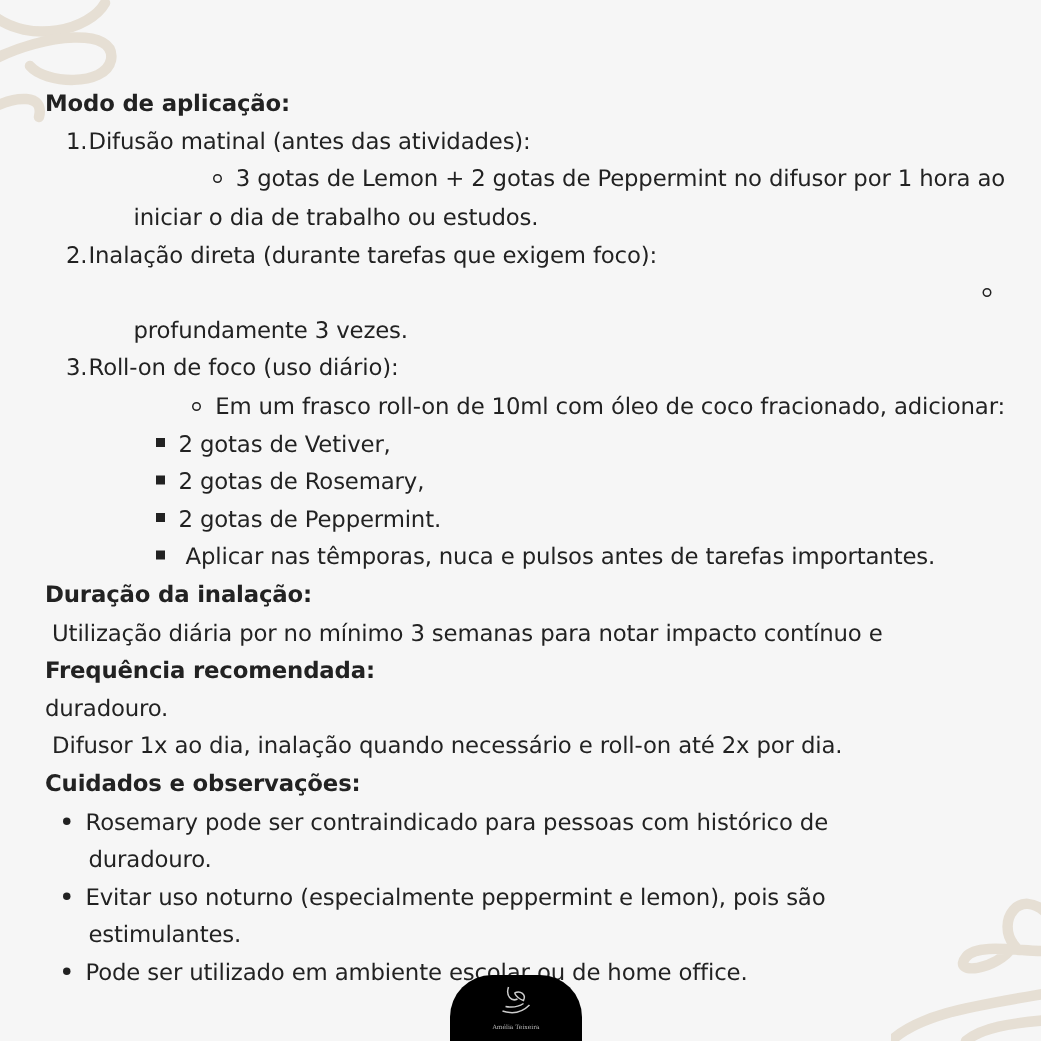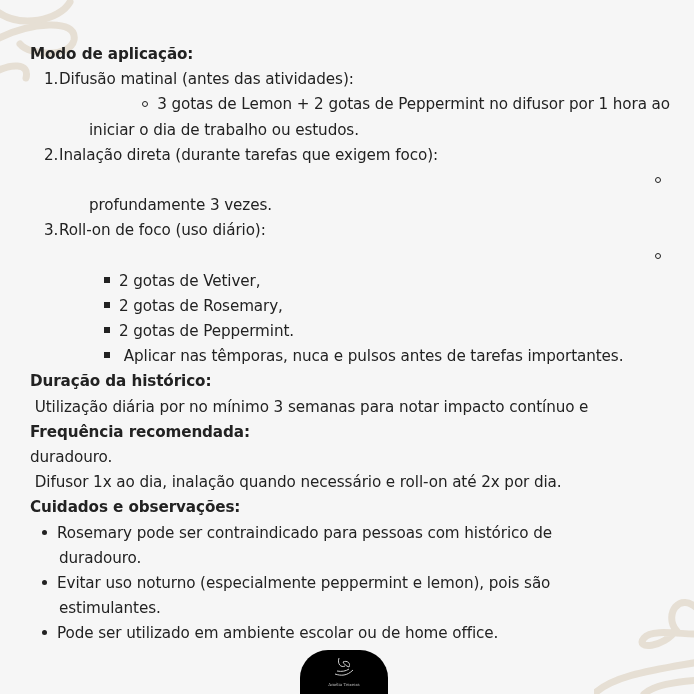--- a/index.html
+++ b/index.html
@@ -4,21 +4,21 @@
 <style>
   html, body { margin:0; padding:0; }
   body {
     width:694px; height:694px; overflow:hidden; position:relative;
     background:#f6f6f6;
     font-family:"DejaVu Sans", sans-serif;
     color:#222;
   }
   .deco { position:absolute; pointer-events:none; }
   .doc {
-    position:absolute; left:30px; top:42px; width:640px;
+    position:absolute; left:30px; top:57px; width:640px;
     font-size:15.2px; letter-spacing:-0.1px;
   }
   .line { height:25.2px; line-height:25.2px; white-space:nowrap; position:relative; }
   .h { font-weight:bold; }
   .l1 { padding-left:14px; }
   .l1 .num { display:inline-block; width:15px; }
   .l2 { padding-left:44px;text-align:right; }
   .l2c { padding-left:59px; }
   .l3 { padding-left:74px; }
   .b1c { padding-left:29px; }
@@ -55,27 +55,27 @@
 
   <div class="line l1"><span class="num">1.</span><span>Difusão matinal (antes das atividades):</span></div>
   <div class="line l2"><span class="circle"></span><span>3 gotas de Lemon + 2 gotas de Peppermint no difusor por 1 hora ao</span></div>
   <div class="line l2c">iniciar o dia de trabalho ou estudos.</div>
 
   <div class="line l1"><span class="num">2.</span><span>Inalação direta (durante tarefas que exigem foco):</span></div>
   <div class="line l2"><span class="circle"></span></div>
   <div class="line l2c">profundamente 3 vezes.</div>
 
   <div class="line l1"><span class="num">3.</span><span>Roll-on de foco (uso diário):</span></div>
-  <div class="line l2"><span class="circle"></span></div>
+  <div class="line l2"><span class="circle"></span><span>Em um frasco roll-on de 10ml com óleo de coco fracionado, adicionar:</span></div>
   <div class="line l3"><span class="square"></span><span>2 gotas de Vetiver,</span></div>
   <div class="line l3"><span class="square"></span><span>2 gotas de Rosemary,</span></div>
   <div class="line l3"><span class="square"></span><span>2 gotas de Peppermint.</span></div>
   <div class="line l3" style="white-space:pre"><span class="square"></span><span> Aplicar nas têmporas, nuca e pulsos antes de tarefas importantes.</span></div>
 
-  <div class="line h">Duração da histórico:</div>
+  <div class="line h">Duração da inalação:</div>
   <div class="line" style="white-space:pre"> Utilização diária por no mínimo 3 semanas para notar impacto contínuo e</div>
   <div class="line h">Frequência recomendada:</div>
 
   <div class="line">duradouro.</div>
   <div class="line" style="white-space:pre"> Difusor 1x ao dia, inalação quando necessário e roll-on até 2x por dia.</div>
 
   <div class="line h">Cuidados e observações:</div>
   <div class="line b1"><span class="dot"></span><span>Rosemary pode ser contraindicado para pessoas com histórico de</span></div>
   <div class="line b1c">duradouro.</div>
   <div class="line b1"><span class="dot"></span><span>Evitar uso noturno (especialmente peppermint e lemon), pois são</span></div>

